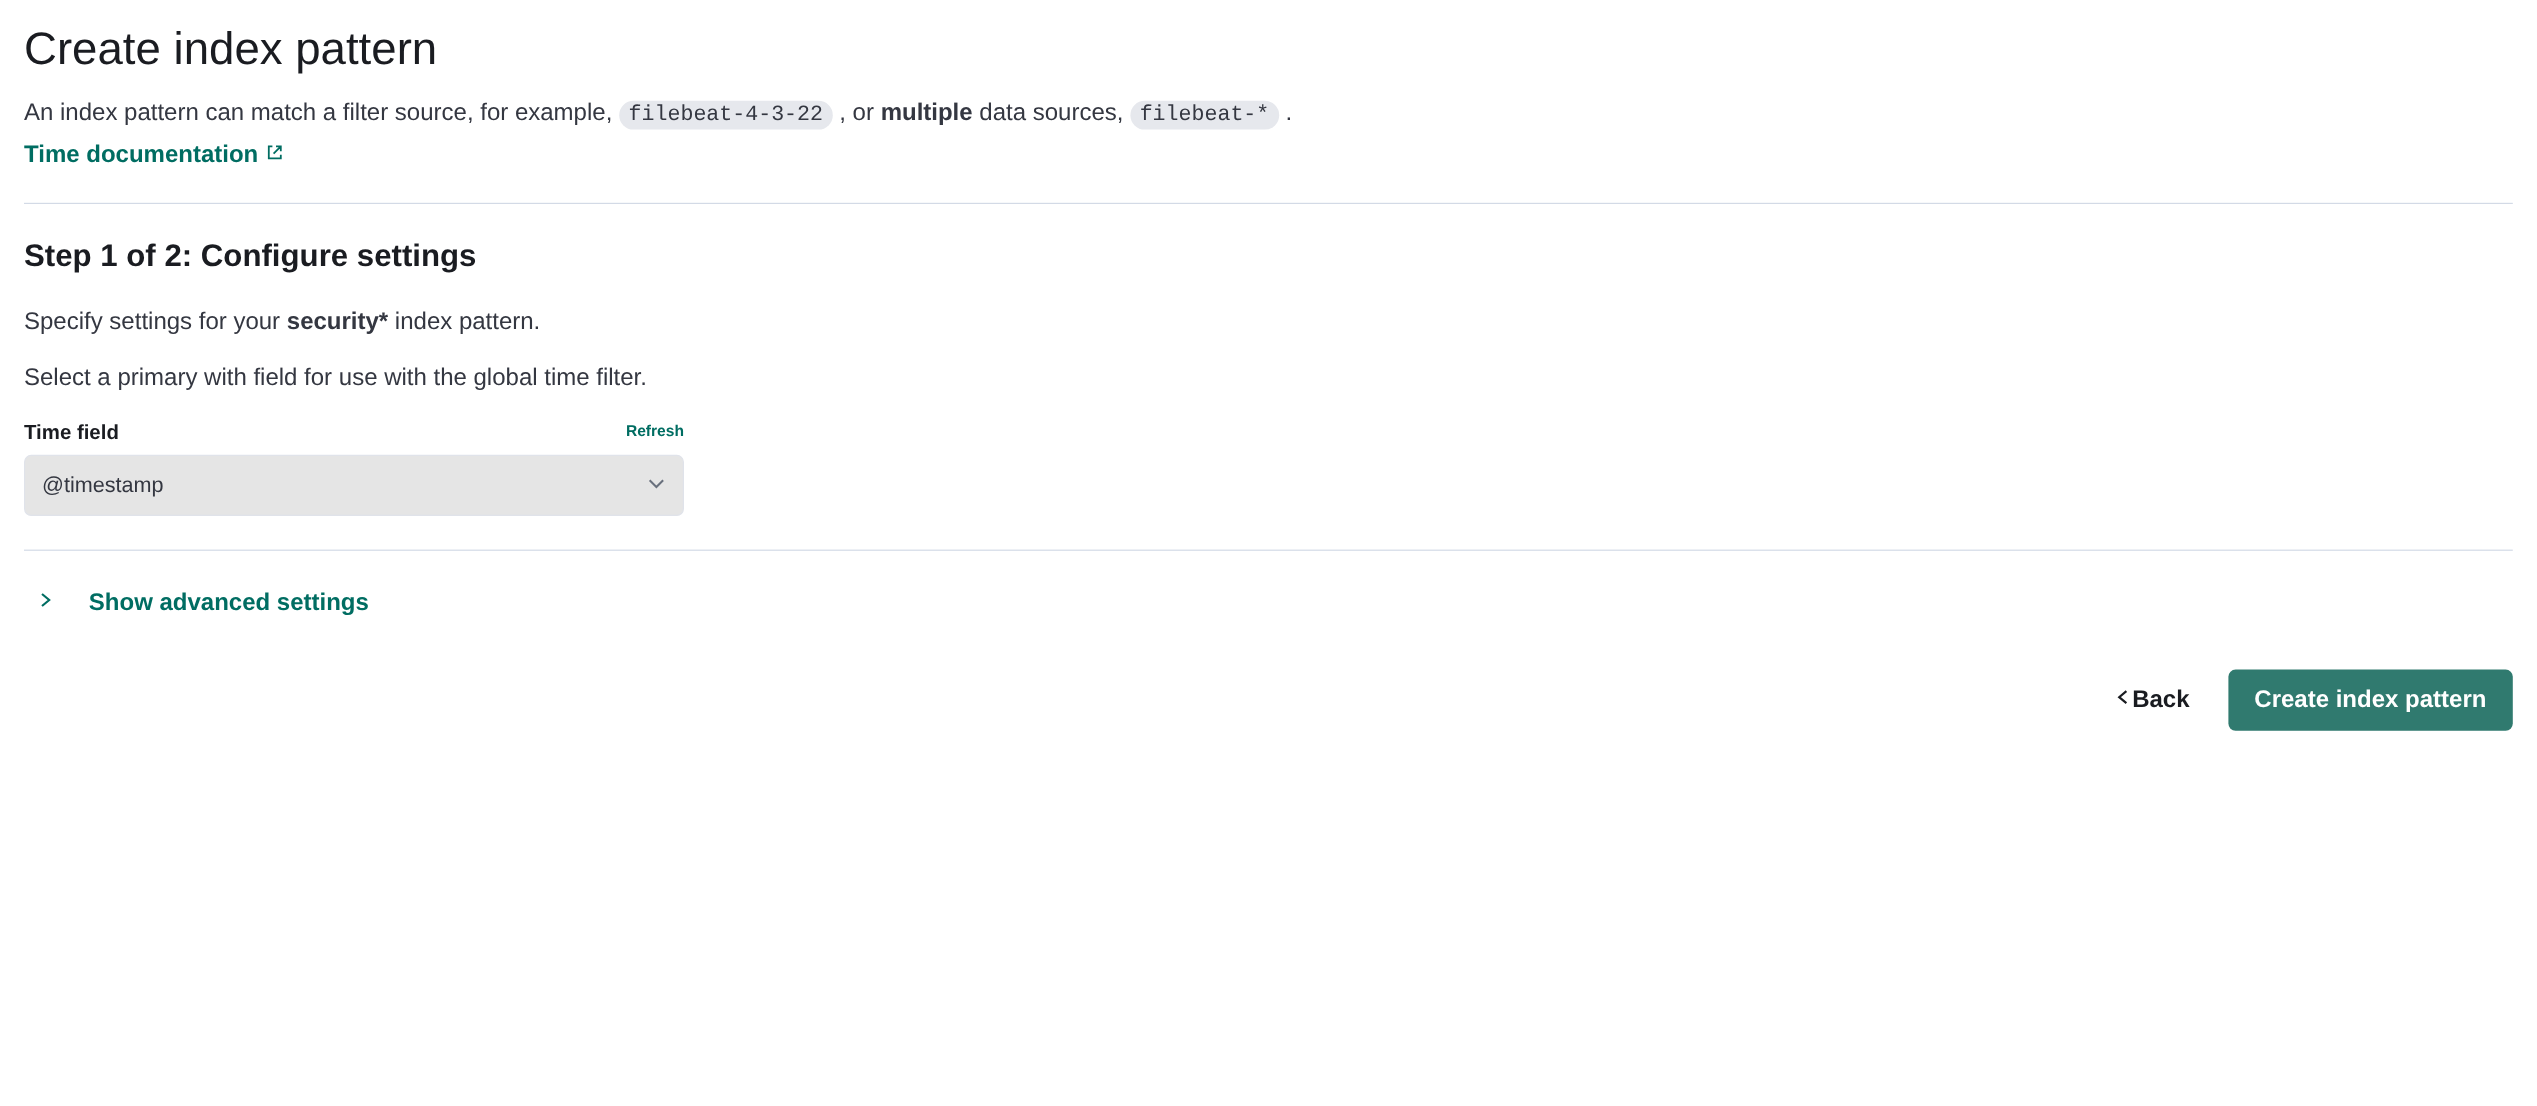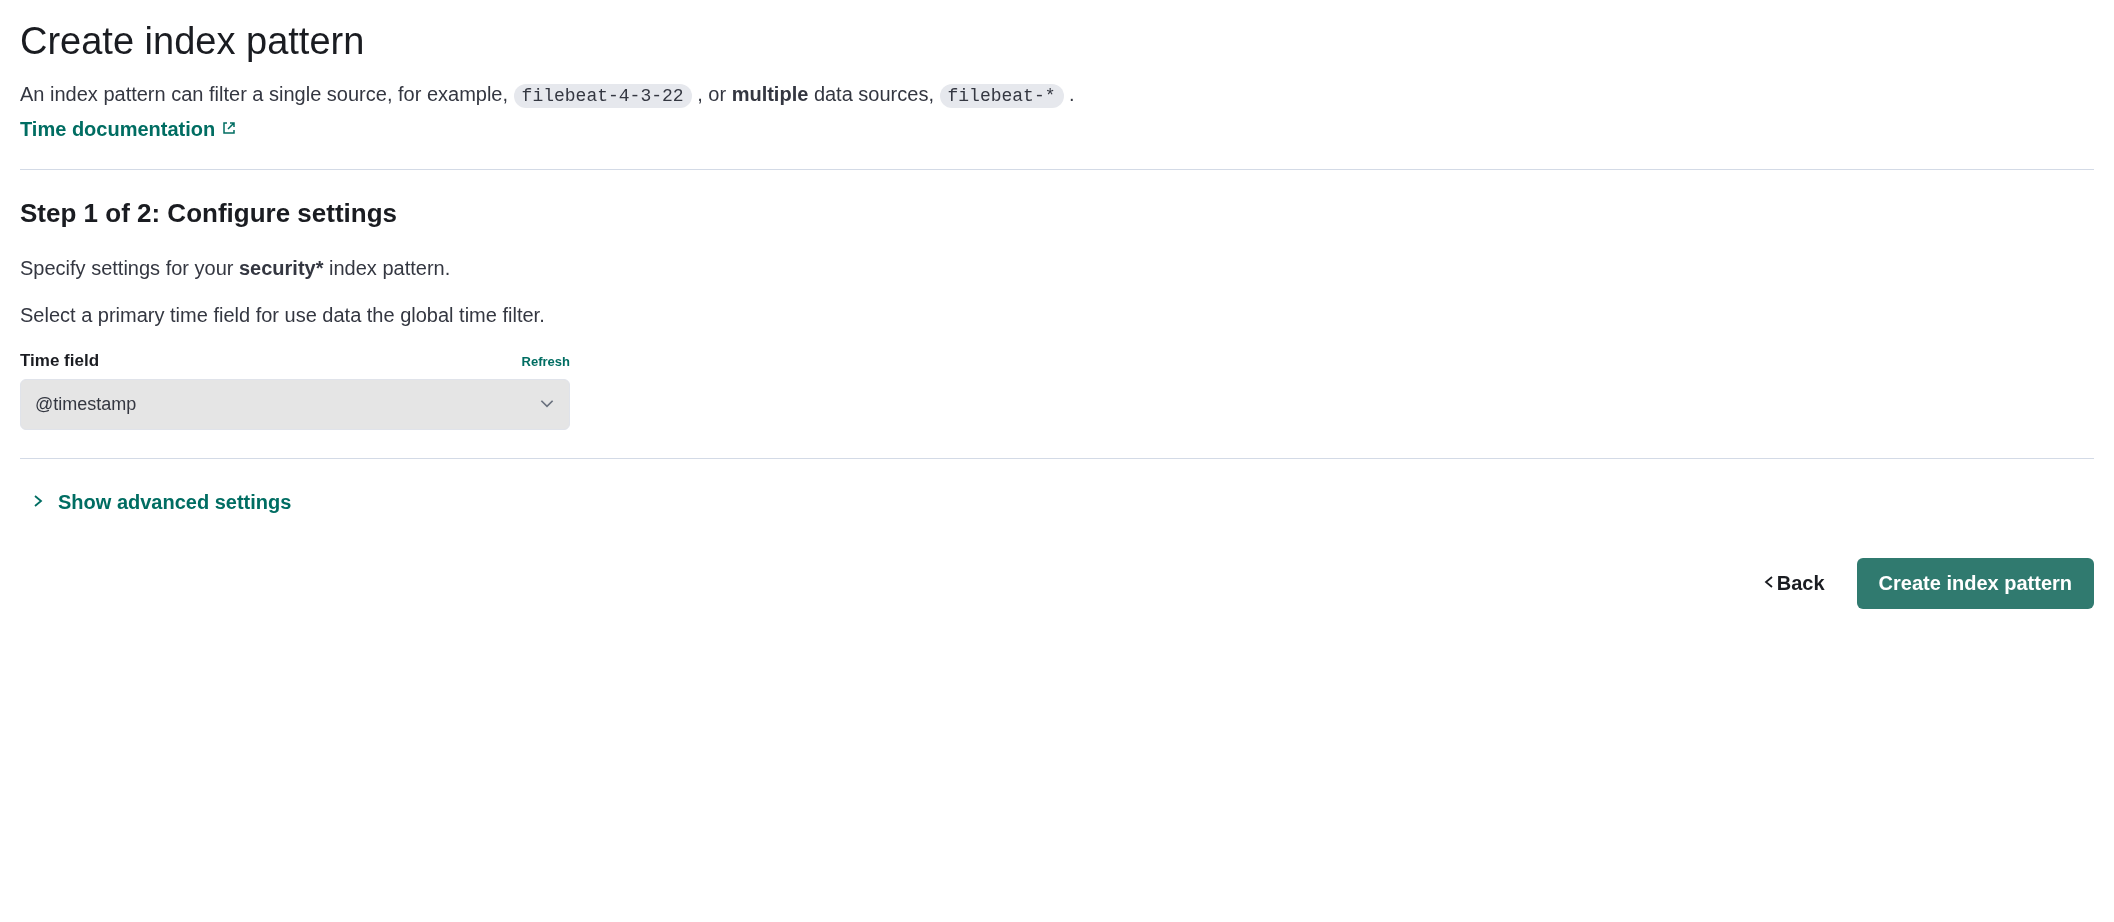--- a/index.html
+++ b/index.html
@@ -66,21 +66,20 @@
       font-size: 20px;
       color: #343741;
       margin-bottom: 24px;
     }
     .form-row {
       max-width: 550px;
     }
     .form-label-row {
       display: flex;
       justify-content: space-between;
-      align-items: center;
       margin-bottom: 8px;
     }
     .form-label {
       font-size: 17px;
       font-weight: 600;
       color: #1a1c21;
     }
     .refresh-link {
       color: #006d62;
       font-size: 13px;
@@ -111,21 +110,21 @@
       pointer-events: none;
       color: #69707d;
     }
     .select-chevron svg {
       width: 18px;
       height: 18px;
     }
     .advanced-toggle {
       display: inline-flex;
       align-items: center;
-      gap: 12px;
+      gap: 28px;
       color: #006d62;
       font-size: 20px;
       font-weight: 600;
       cursor: pointer;
       padding: 4px 0;
       margin-left: 10px;
     }
     .advanced-toggle svg {
       width: 16px;
       height: 16px;
@@ -163,21 +162,21 @@
       cursor: pointer;
     }
   </style>
 </head>
 <body>
 
 <div>
   <h1 class="page-title">Create index pattern</h1>
 
   <p class="description">
-    <span>An index pattern can filter a single source, for example, </span>
+    <span>An index pattern can match a filter source, for example, </span>
     <span class="code-badge">filebeat-4-3-22</span>
     <span> , or </span>
     <span class="bold-text">multiple</span>
     <span> data sources, </span>
     <span class="code-badge">filebeat-*</span>
     <span> .</span>
   </p>
 
   <a class="doc-link">
     <span>Time documentation</span>
@@ -189,21 +188,21 @@
   </a>
 
   <hr class="divider">
 
   <h2 class="step-title">Step 1 of 2: Configure settings</h2>
 
   <p class="step-text">
     <span>Specify settings for your </span><span class="bold-text">security*</span><span> index pattern.</span>
   </p>
 
-  <p class="step-text">Select a primary time field for use data the global time filter.</p>
+  <p class="step-text">Select a primary with field for use with the global time filter.</p>
 
   <div class="form-row">
     <div class="form-label-row">
       <span class="form-label">Time field</span>
       <span class="refresh-link">Refresh</span>
     </div>
     <div class="select-wrapper">
       <div class="select-field">@timestamp</div>
       <span class="select-chevron">
         <svg viewBox="0 0 16 16" fill="none" stroke="currentColor" stroke-width="1.5">

